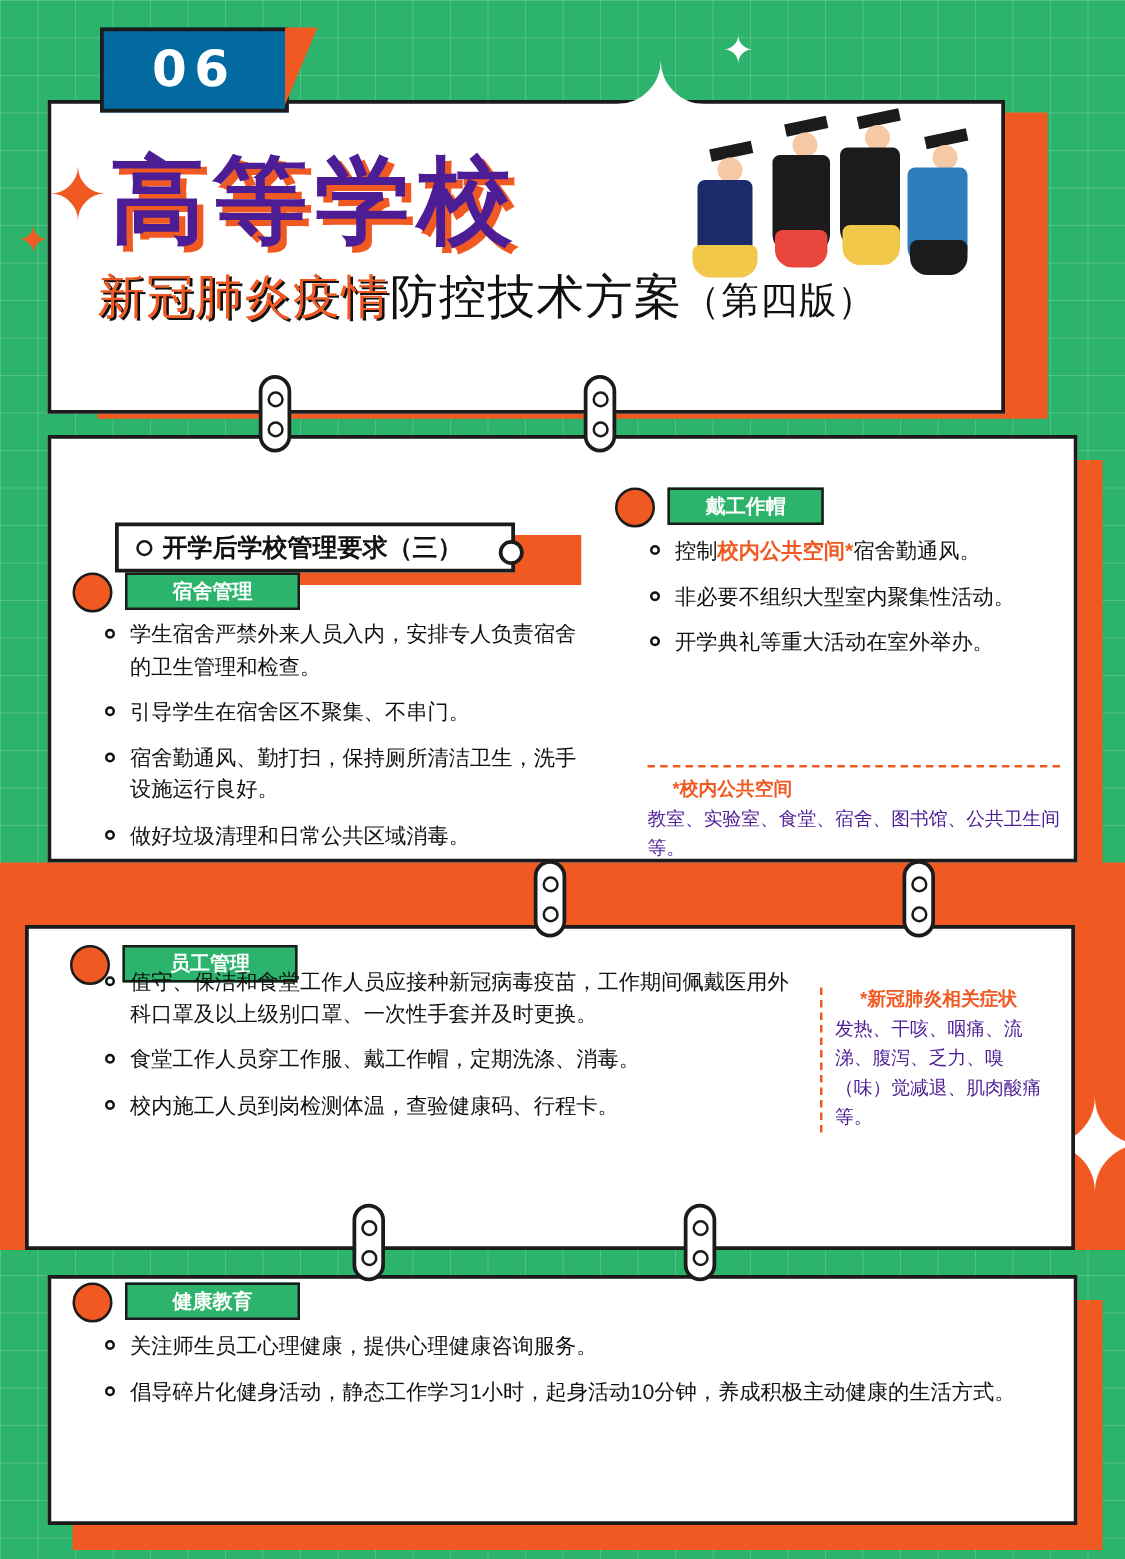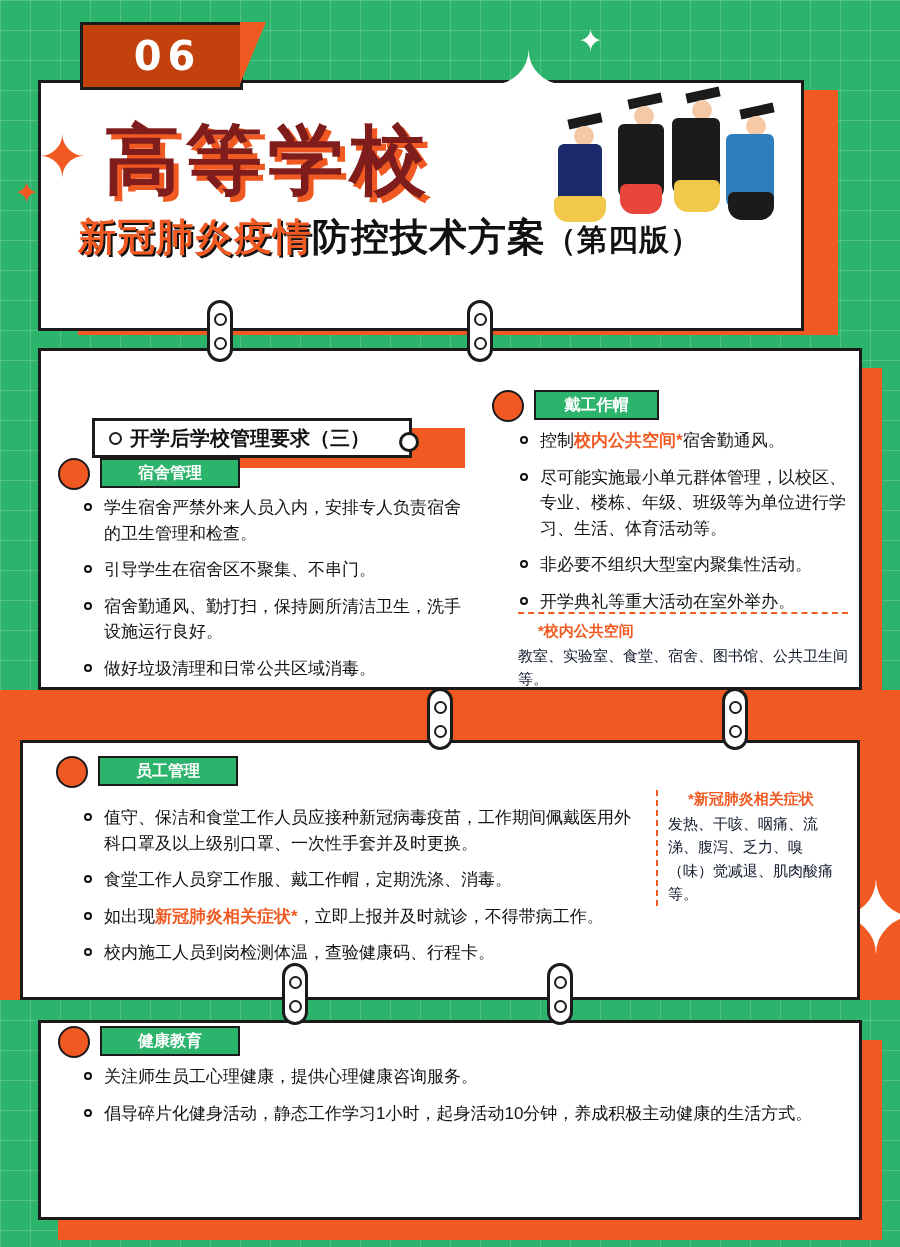--- a/index.html
+++ b/index.html
@@ -49,59 +49,57 @@
     position: absolute;
     left: 0px; top: 58px;
     width: 760px; height: 245px;
     background: #ffffff;
     border: 3px solid #1b1b1b;
   }
   .num-badge {
     position: absolute;
     left: 42px; top: 0px;
     width: 145px; height: 62px;
-    background: #c2410c;
+    background: #0369a1;
     border: 3px solid #1b1b1b;
     color: #fff;
     font-family: "DejaVu Sans", sans-serif;
     font-weight: bold;
     font-size: 40px;
     letter-spacing: 6px;
     display: flex;
     align-items: center;
     justify-content: center;
     z-index: 3;
-    padding-left: 12px;
   }
   .num-badge::after{
     content:"";
     position:absolute;
     right:-26px; top:-3px;
     border-top: 0 solid transparent;
     border-left: 26px solid #f05a22;
     border-bottom: 62px solid transparent;
   }
   .title-main {
     position: absolute;
     left: 50px; top: 88px;
     font-size: 76px;
     font-weight: bold;
     letter-spacing: 6px;
-    color: #7f1d1d;
+    color: #4c1d95;
     -webkit-text-stroke: 0px;
     text-shadow: 5px 5px 0 #f05a22;
     font-family: "Liberation Sans", sans-serif;
-    margin-left: 16px;
   }
   .title-sub {
     position: absolute;
     left: 40px; top: 190px;
     width: 700px;
     font-size: 38px;
-    font-weight: bold;
+    font-weight: normal;
     letter-spacing: 1px;
     white-space: nowrap;
   }
   .title-sub .hl {
     color: #f05a22;
     text-shadow: 2px 2px 0 #111;
   }
   .title-sub .blk {
     color: #111;
   }
@@ -256,21 +254,21 @@
     color: #f05a22;
     font-weight: bold;
     font-size: 15px;
     margin-bottom: 4px;
     margin-left: 20px;
   }
   .note .note-body {
     font-family: "Liberation Serif", serif;
     font-size: 15px;
     line-height: 1.55;
-    color: #0f172a;
+    color: #4c1d95;
   }
   .dash-top {
     position: absolute;
     border-top: 2px dashed #f05a22;
     z-index: 13;
   }
 </style>
 </head>
 <body>
 
@@ -342,21 +340,20 @@
   <li>学生宿舍严禁外来人员入内，安排专人负责宿舍的卫生管理和检查。</li>
   <li>引导学生在宿舍区不聚集、不串门。</li>
   <li>宿舍勤通风、勤打扫，保持厕所清洁卫生，洗手设施运行良好。</li>
   <li>做好垃圾清理和日常公共区域消毒。</li>
 </ul>
 
 <div class="tag-dot" style="left:492px; top:390px;"></div>
 <div class="tag" style="left:534px; top:390px; width:125px;">戴工作帽</div>
 <ul class="bullets" style="left:518px; top:428px; width:330px;">
   <li><span>控制</span><span class="hl-orange">校内公共空间*</span><span>宿舍勤通风。</span></li>
-  <li>尽可能实施最小单元群体管理，以校区、专业、楼栋、年级、班级等为单位进行学习、生活、体育活动等。</li>
   <li>非必要不组织大型室内聚集性活动。</li>
   <li>开学典礼等重大活动在室外举办。</li>
 </ul>
 <div class="dash-top" style="left:518px; top:612px; width:330px;"></div>
 <div class="note" style="left:518px; top:622px; width:330px; border-left:none; padding-left:0;">
   <div class="note-title">*校内公共空间</div>
   <div class="note-body">教室、实验室、食堂、宿舍、图书馆、公共卫生间等。</div>
 </div>
 
 <div class="bolt" style="left:427px; top:688px;">
@@ -365,24 +362,23 @@
   </div>
 <div class="bolt" style="left:722px; top:688px;">
     <i></i>
     <i></i>
   </div>
 
 <div class="panel panel-b"></div>
 
 <div class="tag-dot" style="left:56px; top:756px;"></div>
 <div class="tag" style="left:98px; top:756px; width:140px;">员工管理</div>
-<ul class="bullets" style="left:82px; top:805px; width:560px;">
+<ul class="bullets" style="left:82px; top:773px; width:560px;">
   <li>值守、保洁和食堂工作人员应接种新冠病毒疫苗，工作期间佩戴医用外科口罩及以上级别口罩、一次性手套并及时更换。</li>
   <li>食堂工作人员穿工作服、戴工作帽，定期洗涤、消毒。</li>
-  <li><span>如出现</span><span class="hl-orange">新冠肺炎相关症状*</span><span>，立即上报并及时就诊，不得带病工作。</span></li>
   <li>校内施工人员到岗检测体温，查验健康码、行程卡。</li>
 </ul>
 <div class="note" style="left:656px; top:790px; width:190px;">
   <div class="note-title">*新冠肺炎相关症状</div>
   <div class="note-body">发热、干咳、咽痛、流涕、腹泻、乏力、嗅（味）觉减退、肌肉酸痛等。</div>
 </div>
 
 <div class="bolt" style="left:282px; top:963px;">
     <i></i>
     <i></i>

